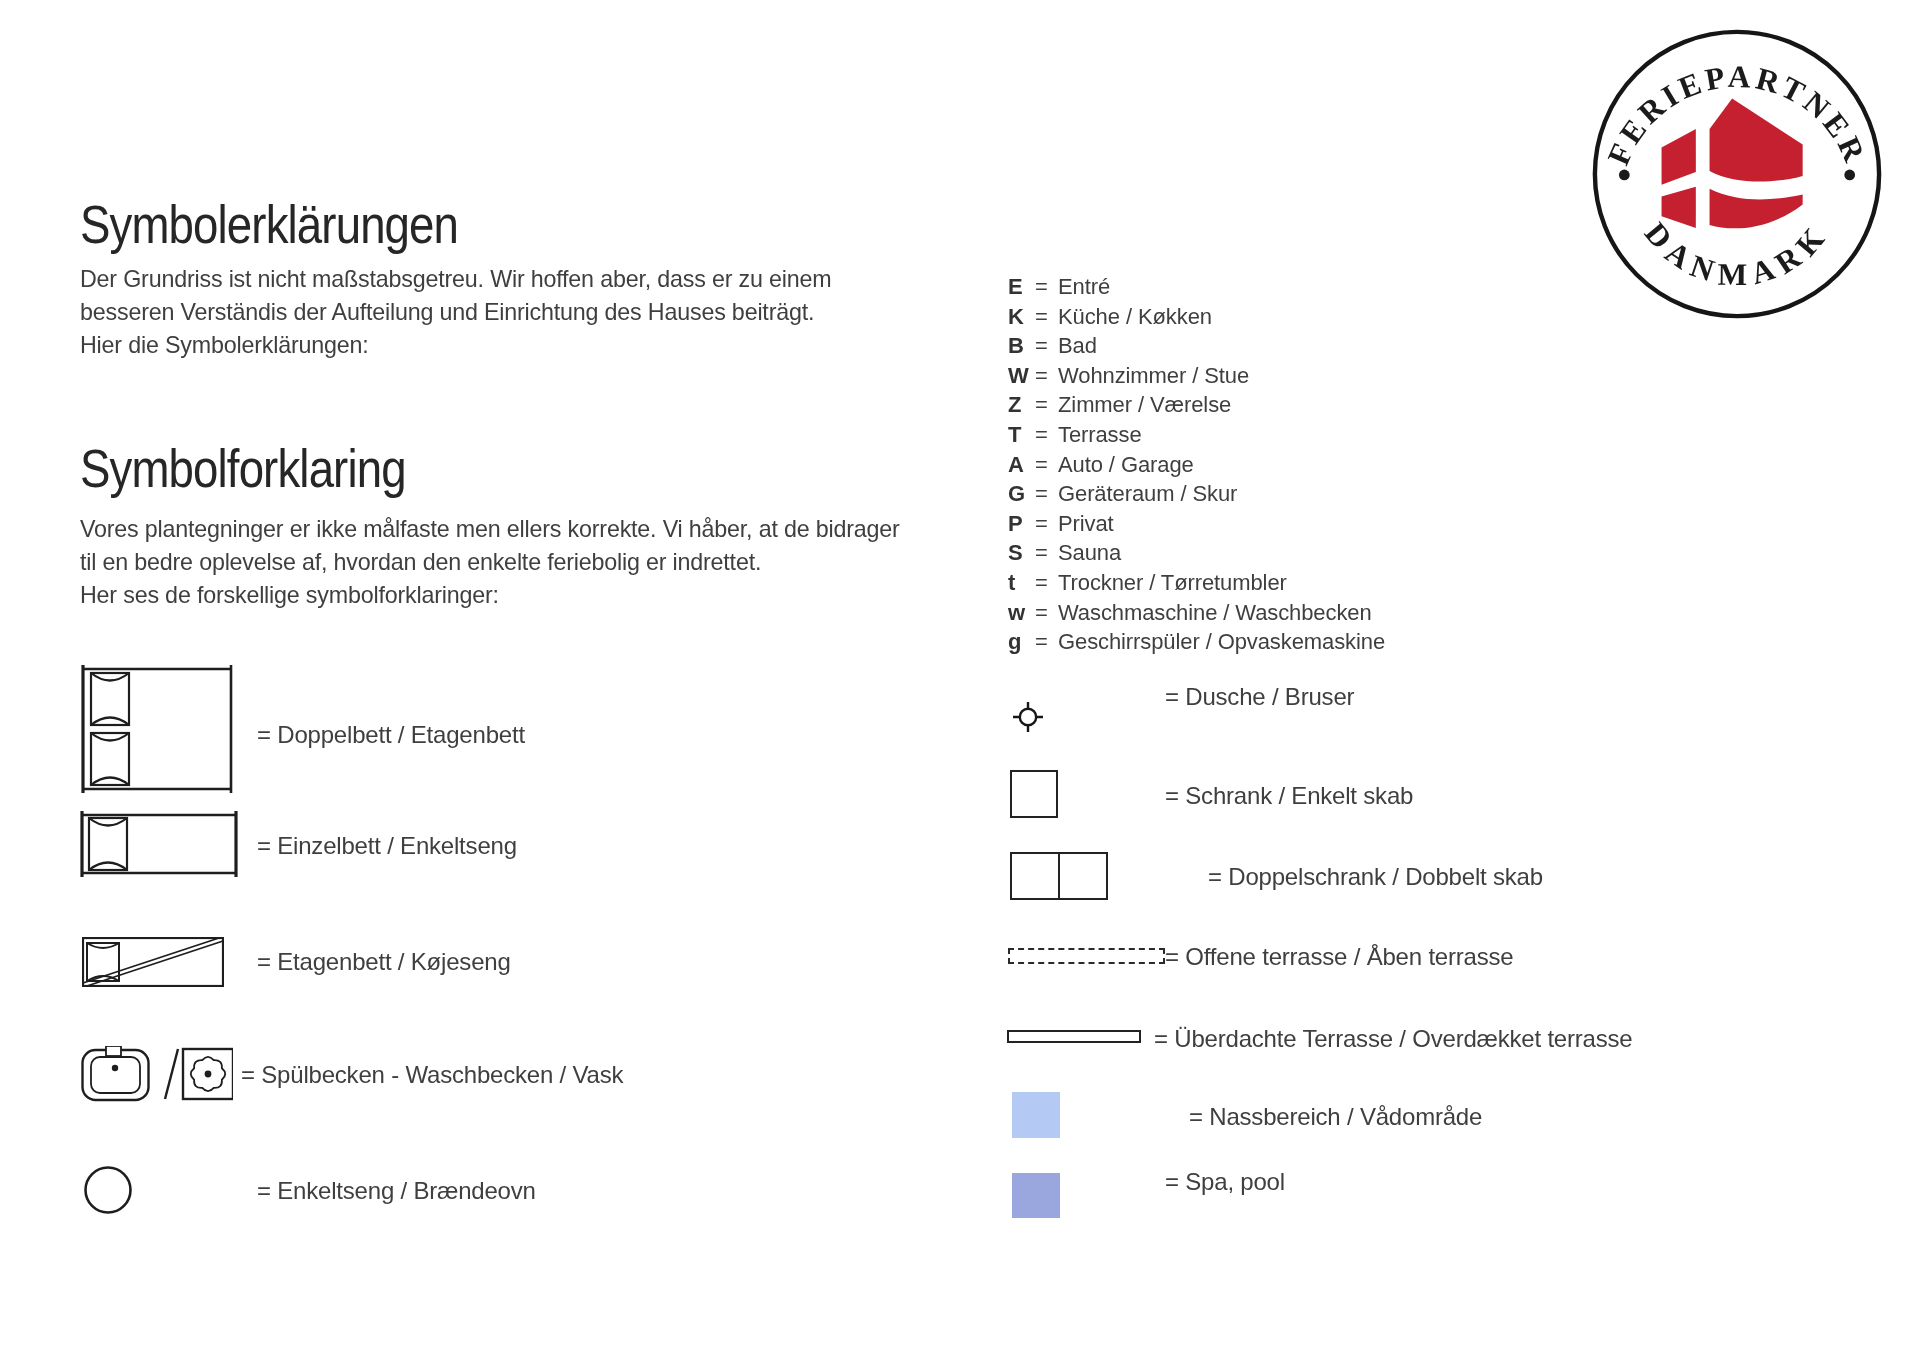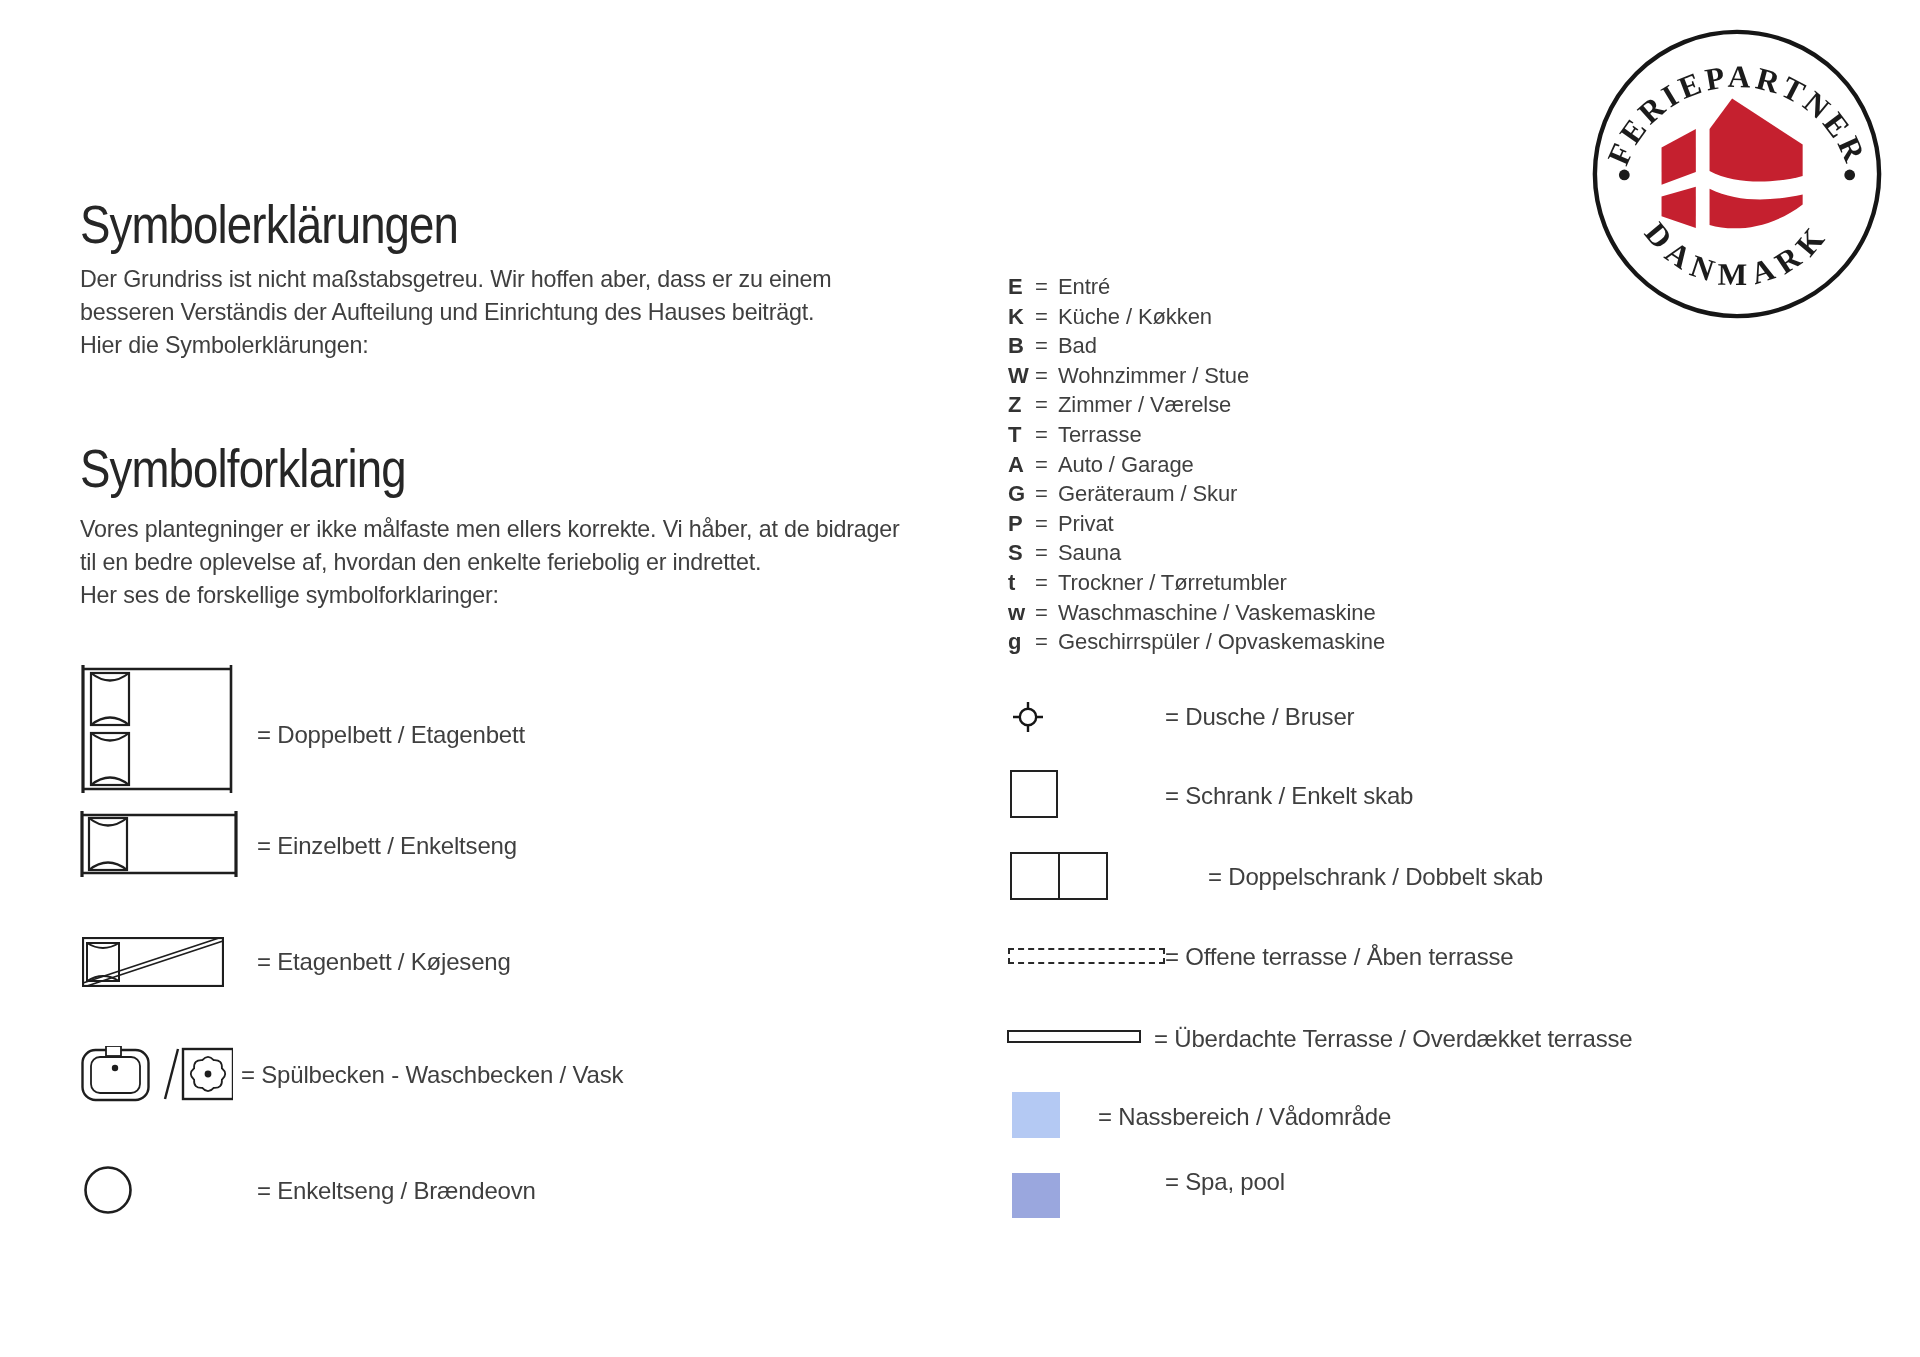--- a/index.html
+++ b/index.html
@@ -143,21 +143,21 @@
       <span class="ll-text">Sauna</span>
     </div>
   <div class="ll-row">
       <span class="ll-letter">t</span>
       <span class="ll-eq">=</span>
       <span class="ll-text">Trockner / Tørretumbler</span>
     </div>
   <div class="ll-row">
       <span class="ll-letter">w</span>
       <span class="ll-eq">=</span>
-      <span class="ll-text">Waschmaschine / Vaskemaskine</span>
+      <span class="ll-text">Waschmaschine / Waschbecken</span>
     </div>
   <div class="ll-row">
       <span class="ll-letter">g</span>
       <span class="ll-eq">=</span>
       <span class="ll-text">Geschirrspüler / Opvaskemaskine</span>
     </div>
 </div>
 
 <svg class="abs" style="left:1011px;top:700px" width="34" height="34" viewBox="0 0 34 34" fill="none" stroke="#161616">
   <circle cx="17" cy="17" r="8.2" stroke-width="2.4"></circle>
@@ -171,26 +171,26 @@
 </div>
 
 <div class="abs dashed" style="left:1008px;top:948px;width:157px;height:16px"></div>
 
 <div class="abs thinrect" style="left:1007px;top:1030px;width:134px;height:13px"></div>
 
 <div class="abs fillsq" style="left: 1012px; top: 1092px; width: 48px; height: 46px; background: rgb(180, 201, 243);"></div>
 
 <div class="abs fillsq" style="left: 1012px; top: 1173px; width: 48px; height: 45px; background: rgb(154, 167, 222);"></div>
 
-<div class="abs lbl" style="left:1165px;top:702px">= Dusche / Bruser</div>
+<div class="abs lbl" style="left:1165px;top:682px">= Dusche / Bruser</div>
 <div class="abs lbl" style="left:1165px;top:781px">= Schrank / Enkelt skab</div>
 <div class="abs lbl" style="left:1208px;top:862px">= Doppelschrank / Dobbelt skab</div>
 <div class="abs lbl" style="left:1165px;top:942px">= Offene terrasse / Åben terrasse</div>
 <div class="abs lbl" style="left:1154px;top:1024px">= Überdachte Terrasse / Overdækket terrasse</div>
-<div class="abs lbl" style="left:1098px;top:1102px">= Nassbereich / Vådområde</div>
+<div class="abs lbl" style="left:1189px;top:1102px">= Nassbereich / Vådområde</div>
 <div class="abs lbl" style="left:1165px;top:1167px">= Spa, pool</div>
 
 <svg class="abs" style="left:1590px;top:27px" width="294" height="294" viewBox="0 0 300 300">
   <circle cx="150" cy="150" r="145" fill="#ffffff" stroke="#161616" stroke-width="4.5"></circle>
   <defs>
     <path id="arcTop" d="M 33 164 A 118 118 0 0 1 267 164" fill="none"></path>
     <path id="arcBot" d="M 48 196 A 111 111 0 0 0 252 196" fill="none"></path>
   </defs>
   <text font-family="Liberation Serif, DejaVu Serif, serif" font-weight="bold" font-size="32" fill="#1b1b1b" letter-spacing="4">
     <textPath href="#arcTop" startOffset="50%" text-anchor="middle">FERIEPARTNER</textPath>

